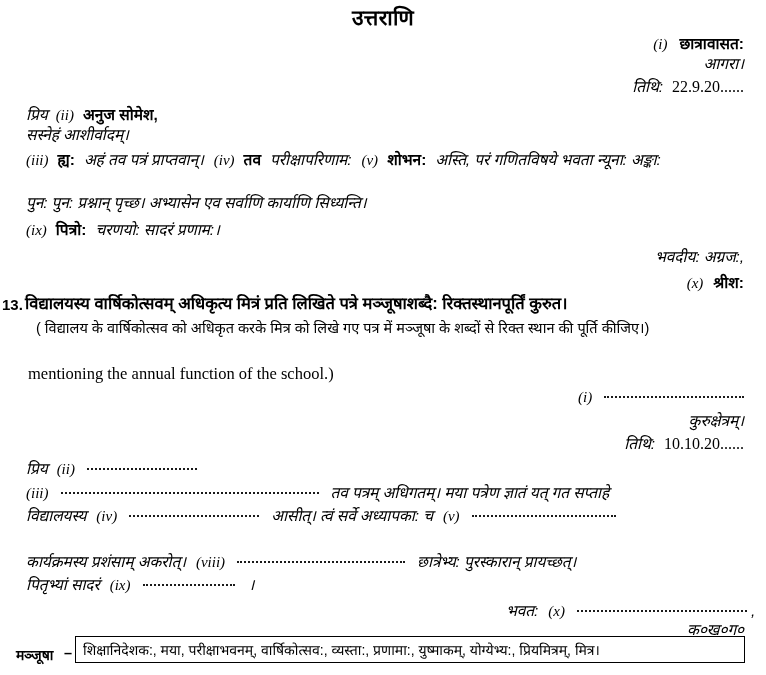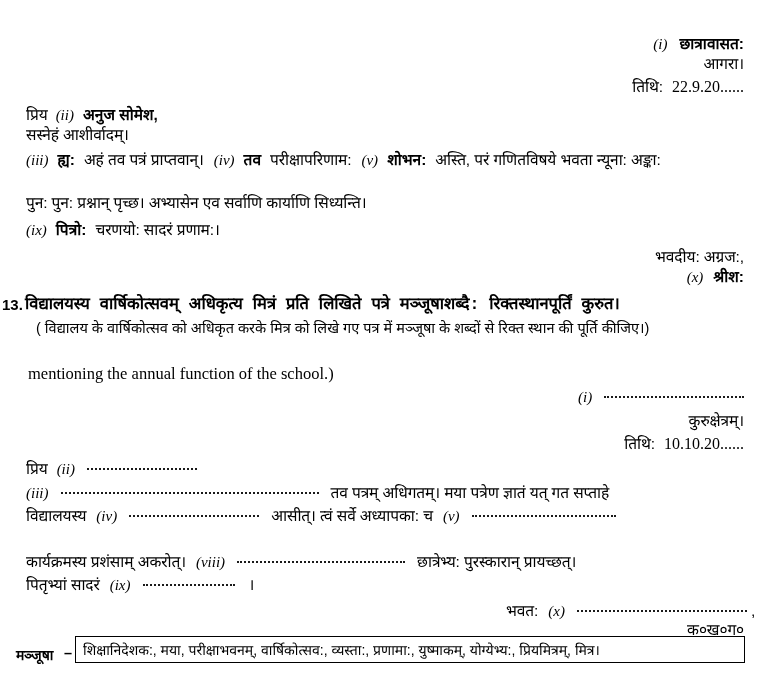--- a/index.html
+++ b/index.html
@@ -20,20 +20,21 @@
     width: 766px;
     height: 675px;
   }
 
   
   .dev {
     font-family: "Liberation Sans", "DejaVu Sans", sans-serif;
     font-size: 15.5px;
     line-height: 1.18;
     letter-spacing: -0.1px;
+    font-style: italic;
   }
   .dev-b {
     font-family: "Liberation Sans", "DejaVu Sans", sans-serif;
     font-weight: bold;
     font-size: 15.5px;
   }
   .rom {
     font-family: "Liberation Serif", "DejaVu Serif", serif;
     font-size: 16px;
   }
@@ -77,21 +78,21 @@
   .qnum {
     position: absolute;
     left: 2px;
     font-family: "Liberation Sans", "DejaVu Sans", sans-serif;
     font-weight: bold;
     font-size: 15px;
   }
   .qhead {
     position: absolute;
     left: 25px;
-    font-family: Liberation Mono, monospace;
+    font-family: Liberation Sans, sans-serif;
     font-weight: bold;
     font-size: 16.5px;
     white-space: nowrap;
   }
   .qhindi {
     position: absolute;
     left: 36px;
     font-family: "Liberation Sans", "DejaVu Sans", sans-serif;
     font-size: 14.5px;
     white-space: nowrap;
@@ -137,20 +138,21 @@
     font-family: "Liberation Sans", "DejaVu Sans", sans-serif;
     font-size: 14px;
     white-space: nowrap;
   }
 </style>
 </head>
 <body>
 
 <div class="page">
 
+  <div class="title">उत्तराणि</div>
 
   <div class="right-block" style="top:32px; right:22px;">
     <span class="num">(i)</span>
     <span class="dev-b" style="margin-left:8px;">छात्रावासत:</span>
   </div>
   <div class="right-block" style="top:55px; right:22px;">
     <span class="dev">आगरा।</span>
   </div>
   <div class="right-block" style="top:78px; right:22px;">
     <span class="dev">तिथि:</span>
@@ -186,21 +188,21 @@
 
   <div class="ln" style="top:218px; left:26px;">
     <span class="num">(ix)</span>
     <span class="dev-b" style="margin-left:5px;">पित्रो:</span>
     <span class="dev" style="margin-left:5px;">चरणयो: सादरं प्रणाम:।</span>
   </div>
 
   <div class="right-block" style="top:248px; right:22px;">
     <span class="dev">भवदीय: अग्रज:,</span>
   </div>
-  <div class="right-block" style="top:265px; right:22px;">
+  <div class="right-block" style="top:271px; right:22px;">
     <span class="num">(x)</span>
     <span class="dev-b" style="margin-left:6px;">श्रीश:</span>
   </div>
 
   <div class="qnum" style="top:296px;">13.</div>
   <div class="qhead" style="top:291px;">विद्यालयस्य वार्षिकोत्सवम् अधिकृत्य मित्रं प्रति लिखिते पत्रे मञ्जूषाशब्दै: रिक्तस्थानपूर्तिं कुरुत।</div>
   <div class="qhindi" style="top:317px;">( विद्यालय के वार्षिकोत्सव को अधिकृत करके मित्र को लिखे गए पत्र में मञ्जूषा के शब्दों से रिक्त स्थान की पूर्ति कीजिए।)</div>
   <div class="qeng" style="top:364px;">mentioning the annual function of the school.)</div>
 
   <div class="ln" style="top:388px; left:578px;">

